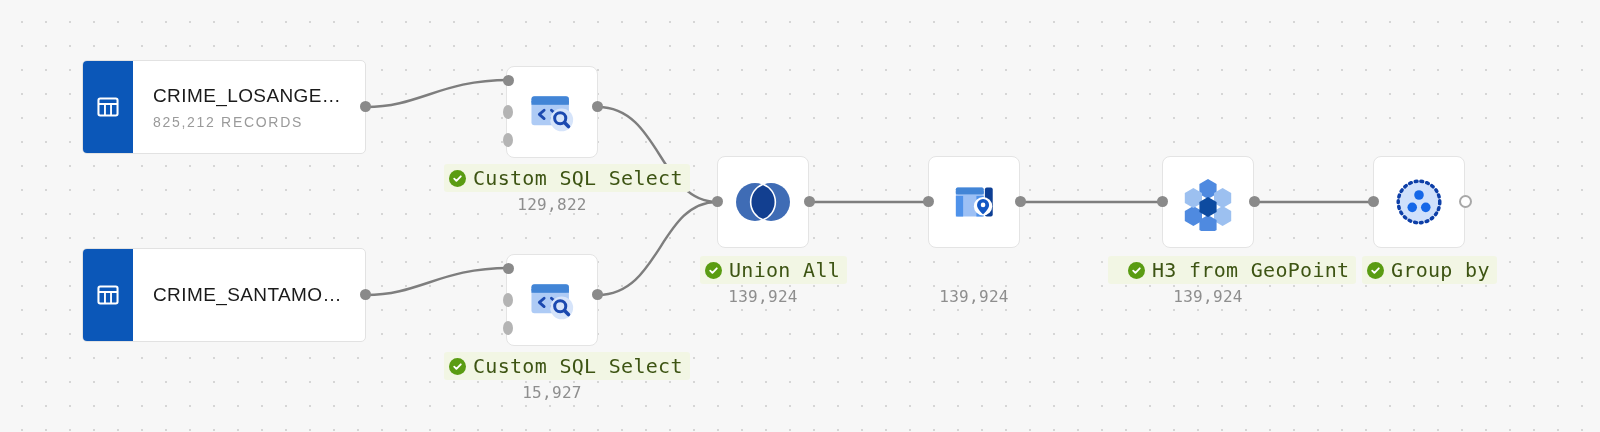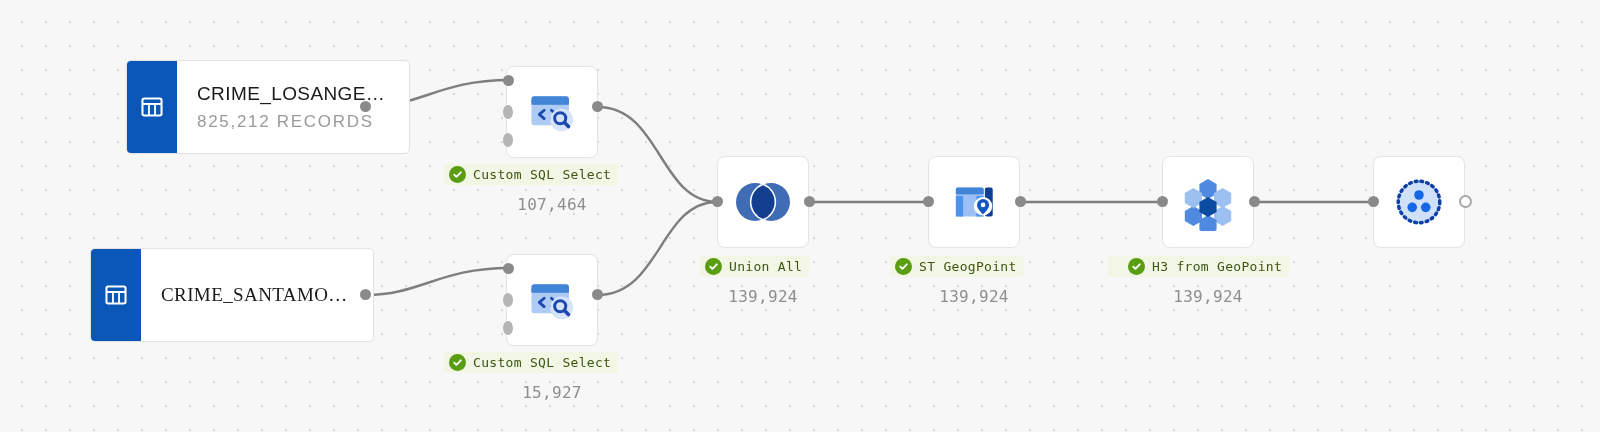--- a/index.html
+++ b/index.html
@@ -43,21 +43,21 @@
   }
   .source-title {
     font-size: 19px;
     color: #1a1a1a;
     letter-spacing: .4px;
     white-space: nowrap;
     overflow: hidden;
   }
   .source-sub {
     margin-top: 7px;
-    font-size: 17px;
+    font-size: 14px;
     color: #9a9a9a;
     letter-spacing: 1.7px;
   }
 
   
   .op-node {
     position: absolute;
     width: 92px; height: 92px;
     background: #ffffff;
     border: 1px solid #e4e4e4;
@@ -89,21 +89,21 @@
   .node-label {
     position: absolute;
     display: flex; align-items: center; gap: 7px;
     background: #f2f6e4;
     padding: 2px 7px 2px 5px;
     border-radius: 3px;
     white-space: nowrap;
   }
   .node-label .txt {
     font-family: "DejaVu Sans Mono", monospace;
-    font-size: 13px;
+    font-size: 20px;
     color: #3d5413;
     letter-spacing: .3px;
   }
   .check {
     width: 17px; height: 17px; border-radius: 50%;
     background: #5a9c12;
     display: flex; align-items: center; justify-content: center;
     flex: none;
   }
   .check svg { display: block; }
@@ -127,37 +127,37 @@
       <path d="M366,107 C 420,107 440,80 509,80"></path>
       <path d="M366,295 C 420,295 440,268 509,268"></path>
       <path d="M598,107 C 660,107 660,202 717,202"></path>
       <path d="M598,295 C 660,295 660,202 717,202"></path>
       <path d="M810,202 L 928,202"></path>
       <path d="M1021,202 L 1162,202"></path>
       <path d="M1255,202 L 1373,202"></path>
     </g>
   </svg>
 
-  <div class="source-node" style="left:82px; top:60px;margin-left:44px;">
+  <div class="source-node" style="left:82px; top:60px;">
     <div class="source-band">
       <svg width="26" height="26" viewBox="0 0 24 24">
         <rect x="3.2" y="4.2" width="17.6" height="15.6" rx="1.6" fill="none" stroke="#ffffff" stroke-width="1.9"></rect>
         <line x1="3.2" y1="9.2" x2="20.8" y2="9.2" stroke="#ffffff" stroke-width="1.9"></line>
         <line x1="9.2" y1="9.2" x2="9.2" y2="19.8" stroke="#ffffff" stroke-width="1.7"></line>
         <line x1="14.8" y1="9.2" x2="14.8" y2="19.8" stroke="#ffffff" stroke-width="1.7"></line>
       </svg>
     </div>
     <div class="source-body">
       <div class="source-title">CRIME_LOSANGE…</div>
       <div class="source-sub">825,212 RECORDS</div>
     </div>
   </div>
   <div class="port" style="left:360px; top:101px;"></div>
 
-  <div class="source-node" style="left:90px; top:248px;font-family:Liberation Serif, serif;">
+  <div class="source-node" style="left:82px; top:248px;">
     <div class="source-band">
       <svg width="26" height="26" viewBox="0 0 24 24">
         <rect x="3.2" y="4.2" width="17.6" height="15.6" rx="1.6" fill="none" stroke="#ffffff" stroke-width="1.9"></rect>
         <line x1="3.2" y1="9.2" x2="20.8" y2="9.2" stroke="#ffffff" stroke-width="1.9"></line>
         <line x1="9.2" y1="9.2" x2="9.2" y2="19.8" stroke="#ffffff" stroke-width="1.7"></line>
         <line x1="14.8" y1="9.2" x2="14.8" y2="19.8" stroke="#ffffff" stroke-width="1.7"></line>
       </svg>
     </div>
     <div class="source-body">
       <div class="source-title">CRIME_SANTAMO…</div>
@@ -183,21 +183,21 @@
   <div class="port" style="left:592px; top:101px;"></div>
 
   <div class="node-label" style="left:444px; top:164px;">
     <span class="check">
       <svg width="11" height="11" viewBox="0 0 12 12">
           <path d="M2.4 6.2 L4.8 8.6 L9.6 3.6" fill="none" stroke="#ffffff" stroke-width="2" stroke-linecap="round" stroke-linejoin="round"></path>
         </svg>
     </span>
     <span class="txt">Custom SQL Select</span>
   </div>
-  <div class="node-count" style="left:472px; top:195px; width:160px;">107,464</div>
+  <div class="node-count" style="left:472px; top:195px; width:160px;">129,822</div>
 
   <div class="op-node" style="left:506px; top:254px;">
     <svg width="58" height="58" viewBox="0 0 48 48">
       <rect x="7" y="11" width="31" height="24" rx="2.5" fill="#aecbf5"></rect>
       <rect x="7" y="11" width="31" height="6.5" rx="2.5" fill="#4285d6"></rect>
       <rect x="7" y="15" width="31" height="3" fill="#4285d6"></rect>
       <path d="M17.5 22.5 L13.5 26 L17.5 29.5" fill="none" stroke="#1b49b0" stroke-width="2.3" stroke-linecap="round" stroke-linejoin="round"></path>
       <path d="M23.5 22.5 L27.5 26 L23.5 29.5" fill="none" stroke="#1b49b0" stroke-width="2.3" stroke-linecap="round" stroke-linejoin="round"></path>
       <circle cx="32" cy="30.5" r="9.5" fill="#d6e4fa"></circle>
       <circle cx="30.8" cy="29.2" r="4.6" fill="none" stroke="#1b49b0" stroke-width="2.5"></circle>
@@ -248,28 +248,20 @@
       <rect x="26" y="19" width="6" height="17" fill="#4f92ea"></rect>
       <rect x="33" y="12" width="6.5" height="24" rx="1.6" fill="#0d3f94"></rect>
       <circle cx="31.5" cy="27.5" r="7.6" fill="#ffffff"></circle>
       <path d="M31.5 21.5 a5 5 0 0 1 5 5 c0 3.7 -5 7.6 -5 7.6 s-5 -3.9 -5 -7.6 a5 5 0 0 1 5 -5 z" fill="#1257c4"></path>
       <circle cx="31.5" cy="26.4" r="1.9" fill="#ffffff"></circle>
     </svg>
   </div>
   <div class="port" style="left:923px; top:196px;"></div>
   <div class="port" style="left:1015px; top:196px;"></div>
 
-  <div class="node-label" style="left:890px; top:256px;">
-    <span class="check">
-      <svg width="11" height="11" viewBox="0 0 12 12">
-          <path d="M2.4 6.2 L4.8 8.6 L9.6 3.6" fill="none" stroke="#ffffff" stroke-width="2" stroke-linecap="round" stroke-linejoin="round"></path>
-        </svg>
-    </span>
-    <span class="txt">ST GeogPoint</span>
-  </div>
   <div class="node-count" style="left:894px; top:287px; width:160px;">139,924</div>
 
   <div class="op-node" style="left:1162px; top:156px;">
     <svg width="60" height="58" viewBox="0 0 60 58">
       <g>
         <polygon points="30,6 38.6,11 38.6,21 30,26 21.4,21 21.4,11" fill="#4f8ae0"></polygon>
         <polygon points="44.6,15 53.2,20 53.2,30 44.6,35 36,30 36,20" fill="#9cc0f0"></polygon>
         <polygon points="44.6,33 53.2,38 53.2,48 44.6,53 36,48 36,38" fill="#9cc0f0"></polygon>
         <polygon points="30,42 38.6,47 38.6,57 30,62 21.4,57 21.4,47" fill="#4f8ae0"></polygon>
         <polygon points="15.4,33 24,38 24,48 15.4,53 6.8,48 6.8,38" fill="#4f8ae0"></polygon>
@@ -296,14 +288,22 @@
       <circle cx="24" cy="24" r="17" fill="#cfe0fb"></circle>
       <circle cx="24" cy="24" r="17.8" fill="none" stroke="#0d3fa8" stroke-width="3" stroke-linecap="round" stroke-dasharray="1.6 3.4"></circle>
       <circle cx="24" cy="18" r="4.1" fill="#1567e8"></circle>
       <circle cx="18.2" cy="28.6" r="4.1" fill="#1567e8"></circle>
       <circle cx="29.8" cy="28.6" r="4.1" fill="#1567e8"></circle>
     </svg>
   </div>
   <div class="port" style="left:1368px; top:196px;"></div>
   <div class="port hollow" style="left:1459px; top:195px;"></div>
 
+  <div class="node-label" style="left:1362px; top:256px;">
+    <span class="check">
+      <svg width="11" height="11" viewBox="0 0 12 12">
+          <path d="M2.4 6.2 L4.8 8.6 L9.6 3.6" fill="none" stroke="#ffffff" stroke-width="2" stroke-linecap="round" stroke-linejoin="round"></path>
+        </svg>
+    </span>
+    <span class="txt">Group by</span>
+  </div>
 
 </div>
 
 </body></html>

